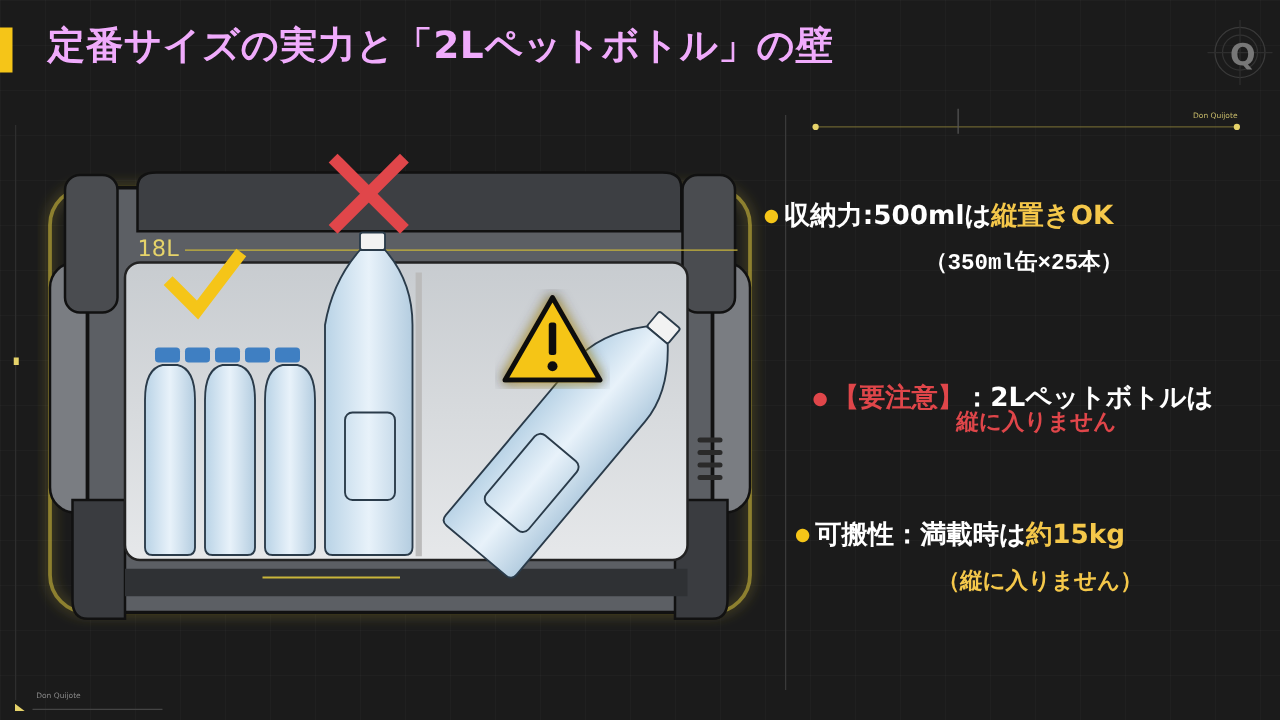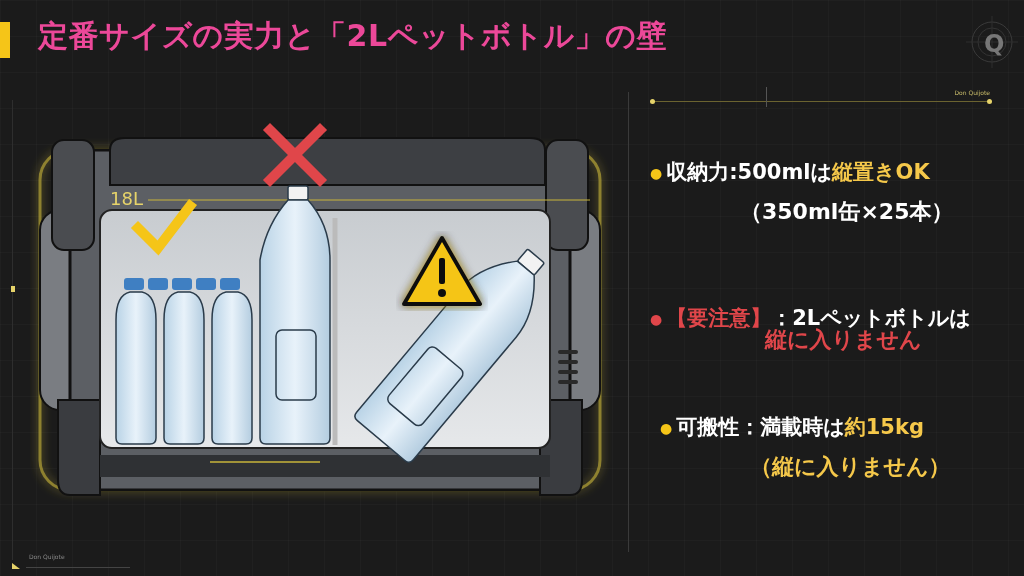--- a/index.html
+++ b/index.html
@@ -1,34 +1,34 @@
 <!DOCTYPE html>
 <html><head>
 <meta charset="utf-8">
 <style>
   html,body{margin:0;padding:0;}
   body{width:1024px;height:576px;overflow:hidden;background:#1b1b1b;font-family:"DejaVu Sans",sans-serif;position:relative;color:#fff;}
   .grid-bg{position:absolute;left:0;top:0;width:1024px;height:576px;
     background-image:linear-gradient(rgba(255,255,255,0.025) 1px,transparent 1px),linear-gradient(90deg,rgba(255,255,255,0.025) 1px,transparent 1px);
     background-size:36px 36px;}
   .title-bar{position:absolute;left:0;top:22px;width:10px;height:36px;background:#f5c518;}
-  .title{position:absolute;left:38px;top:16px;font-size:30px;font-weight:bold;letter-spacing:0.5px;color:#ec4899;white-space:nowrap;}
+  .title{position:absolute;left:38px;top:16px;font-size:30px;font-weight:bold;letter-spacing:0.5px;color:#f0abfc;white-space:nowrap;}
   .logo{position:absolute;left:960px;top:8px;width:60px;height:60px;}
   .timeline{position:absolute;left:650px;top:101px;width:342px;height:1px;background:#6b6330;}
   .tl-dot{position:absolute;top:-2px;width:5px;height:5px;border-radius:50%;background:#e6d36a;}
   .tl-tick{position:absolute;left:116px;top:-14px;width:1px;height:20px;background:#555;}
   .tl-label{position:absolute;right:2px;top:-12px;font-size:6px;color:#c9bc6a;}
   .divider{position:absolute;left:628px;top:92px;width:1px;height:460px;background:#3a3a3a;}
   .bullet{position:absolute;font-size:21px;font-weight:bold;white-space:nowrap;}
   .dot{color:#f5c518;font-size:14px;vertical-align:middle;margin-right:4px;}
   .dot.red{color:#e0464a;}
   .yellow{color:#f5c84a;}
   .red{color:#e0464a;}
   .white{color:#fff;}
-  .sub{position:absolute;font-size:22px;font-weight:bold;white-space:nowrap;}
+  .sub{position:absolute;font-size:18px;font-weight:bold;white-space:nowrap;font-family:Liberation Mono, monospace;}
   .footer-label{position:absolute;left:29px;top:553px;font-size:6px;color:#888;}
   .footer-corner{position:absolute;left:12px;top:563px;width:8px;height:6px;background:#e6d36a;clip-path:polygon(0 100%,100% 100%,0 0);}
   .footer-line{position:absolute;left:26px;top:567px;width:104px;height:1px;background:#444;}
   .left-frame{position:absolute;left:12px;top:100px;width:1px;height:460px;background:#2e2e2e;}
   .left-marker{position:absolute;left:11px;top:286px;width:4px;height:6px;background:#e6d36a;}
   .illu{position:absolute;left:30px;top:110px;width:590px;height:400px;}
 </style>
 </head>
 <body>
 
@@ -139,30 +139,30 @@
   </g>
 
   <g fill="#2a2a2a">
     <rect x="528" y="240" width="20" height="4" rx="2"></rect>
     <rect x="528" y="250" width="20" height="4" rx="2"></rect>
     <rect x="528" y="260" width="20" height="4" rx="2"></rect>
     <rect x="528" y="270" width="20" height="4" rx="2"></rect>
   </g>
 </svg>
 
-<div class="bullet" style="left:650px;top:158px;text-align:right;">
+<div class="bullet" style="left:611px;top:158px;text-align:right;">
   <span class="dot">●</span><span class="white">収納力:500mlは</span><span class="yellow">縦置きOK</span>
 </div>
 <div class="sub white" style="left:740px;top:197px;">（350ml缶×25本）</div>
 
 <div class="bullet" style="left:650px;top:304px;">
   <span class="dot red">●</span><span class="red">【要注意】</span><span class="white">：2Lペットボトルは</span>
 </div>
 <div class="sub red" style="left:765px;top:325px;text-align:center;">縦に入りません</div>
 
-<div class="bullet" style="left:660px;top:413px;">
+<div class="bullet" style="left:636px;top:413px;">
   <span class="dot">●</span><span class="white">可搬性：満載時は</span><span class="yellow">約15kg</span>
 </div>
 <div class="sub yellow" style="left:750px;top:452px;">（縦に入りません）</div>
 
 <div class="footer-label">Don Quijote</div>
 <div class="footer-corner"></div>
 <div class="footer-line"></div>
 
 </body></html>

